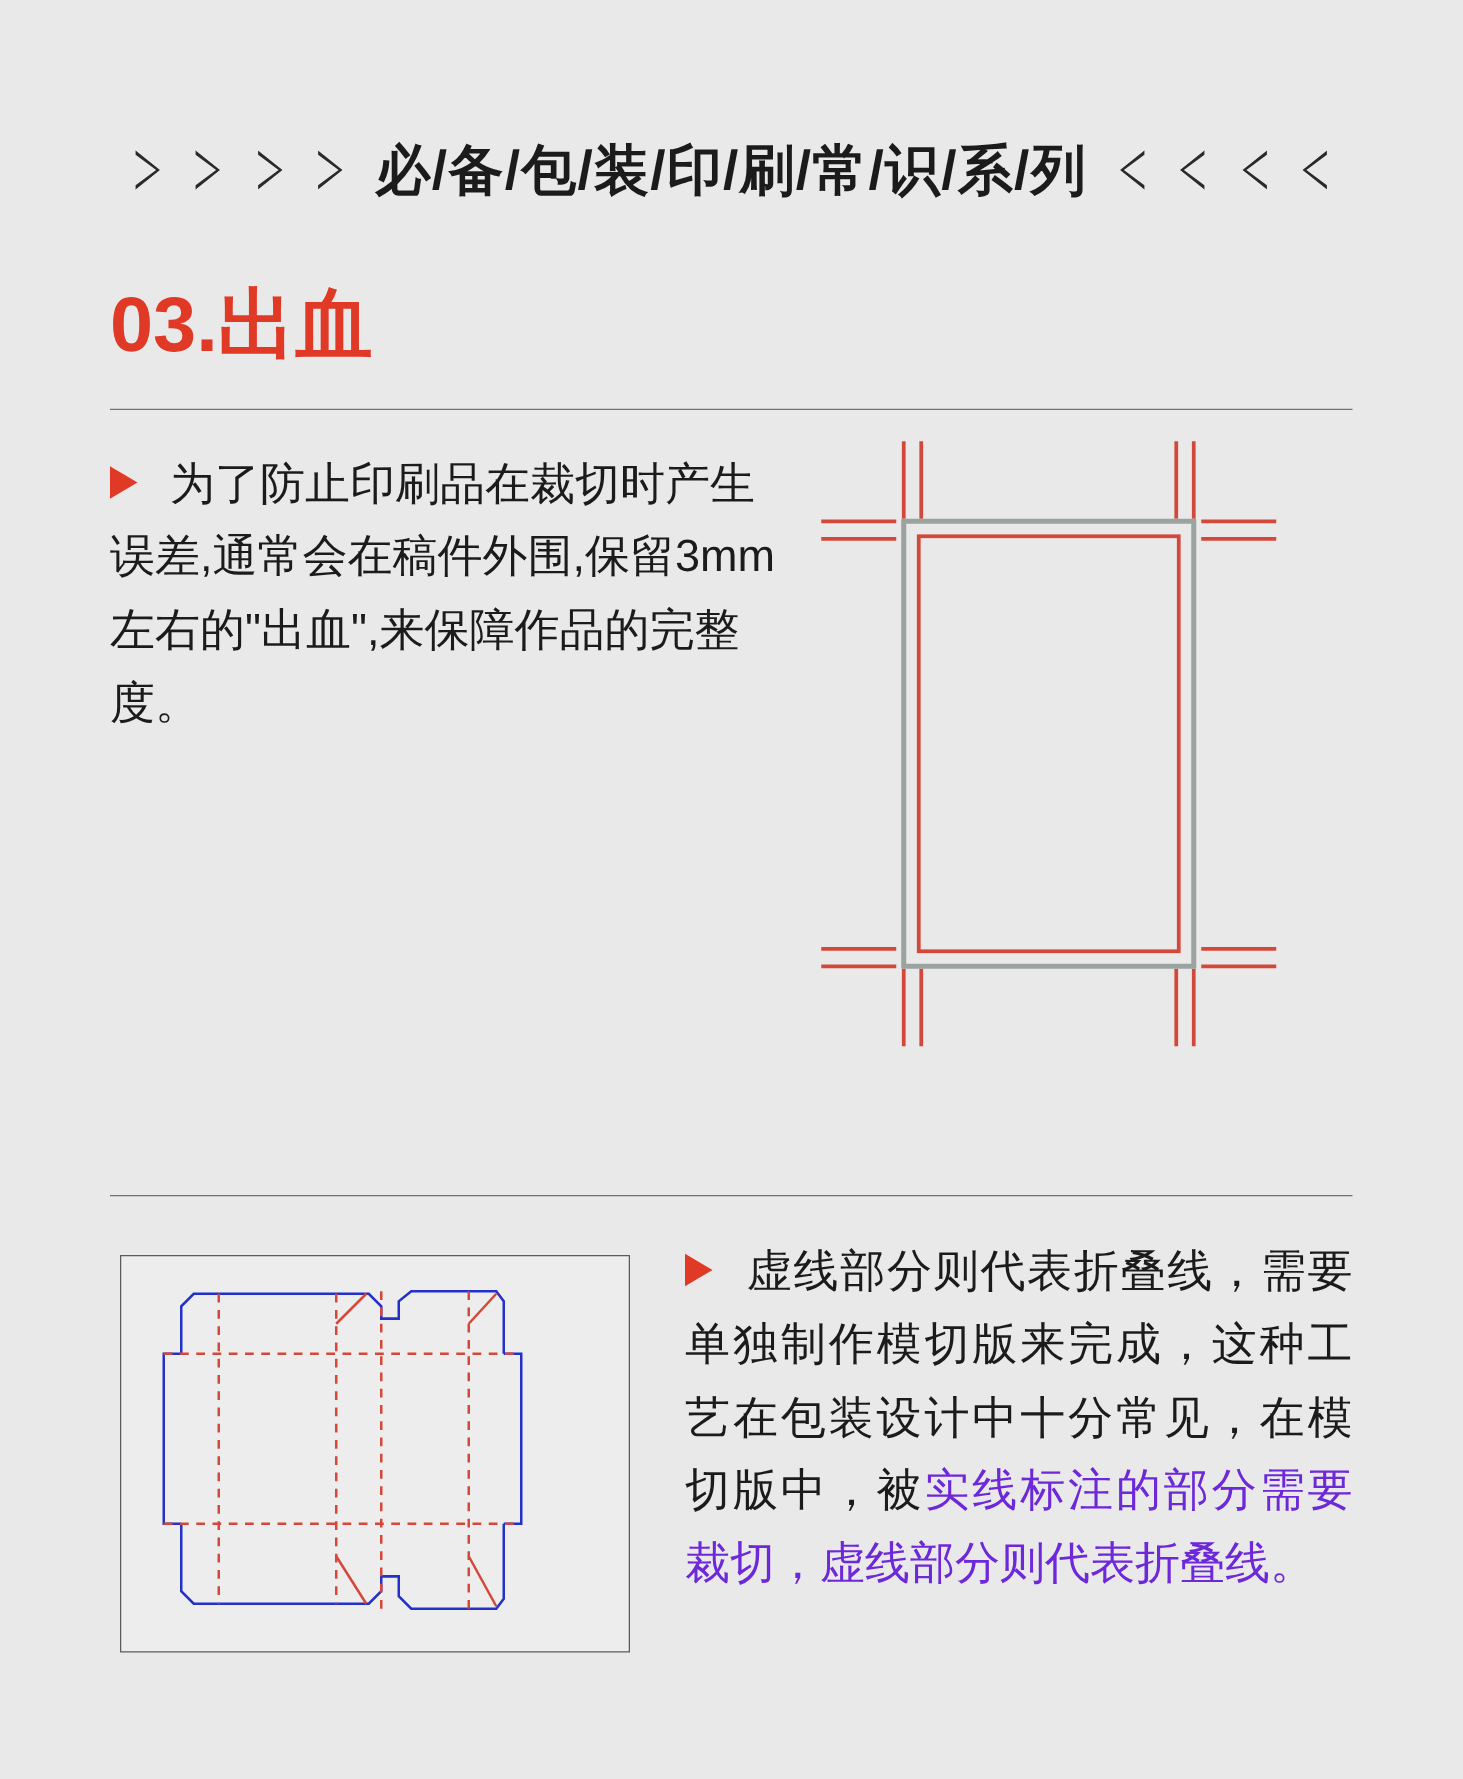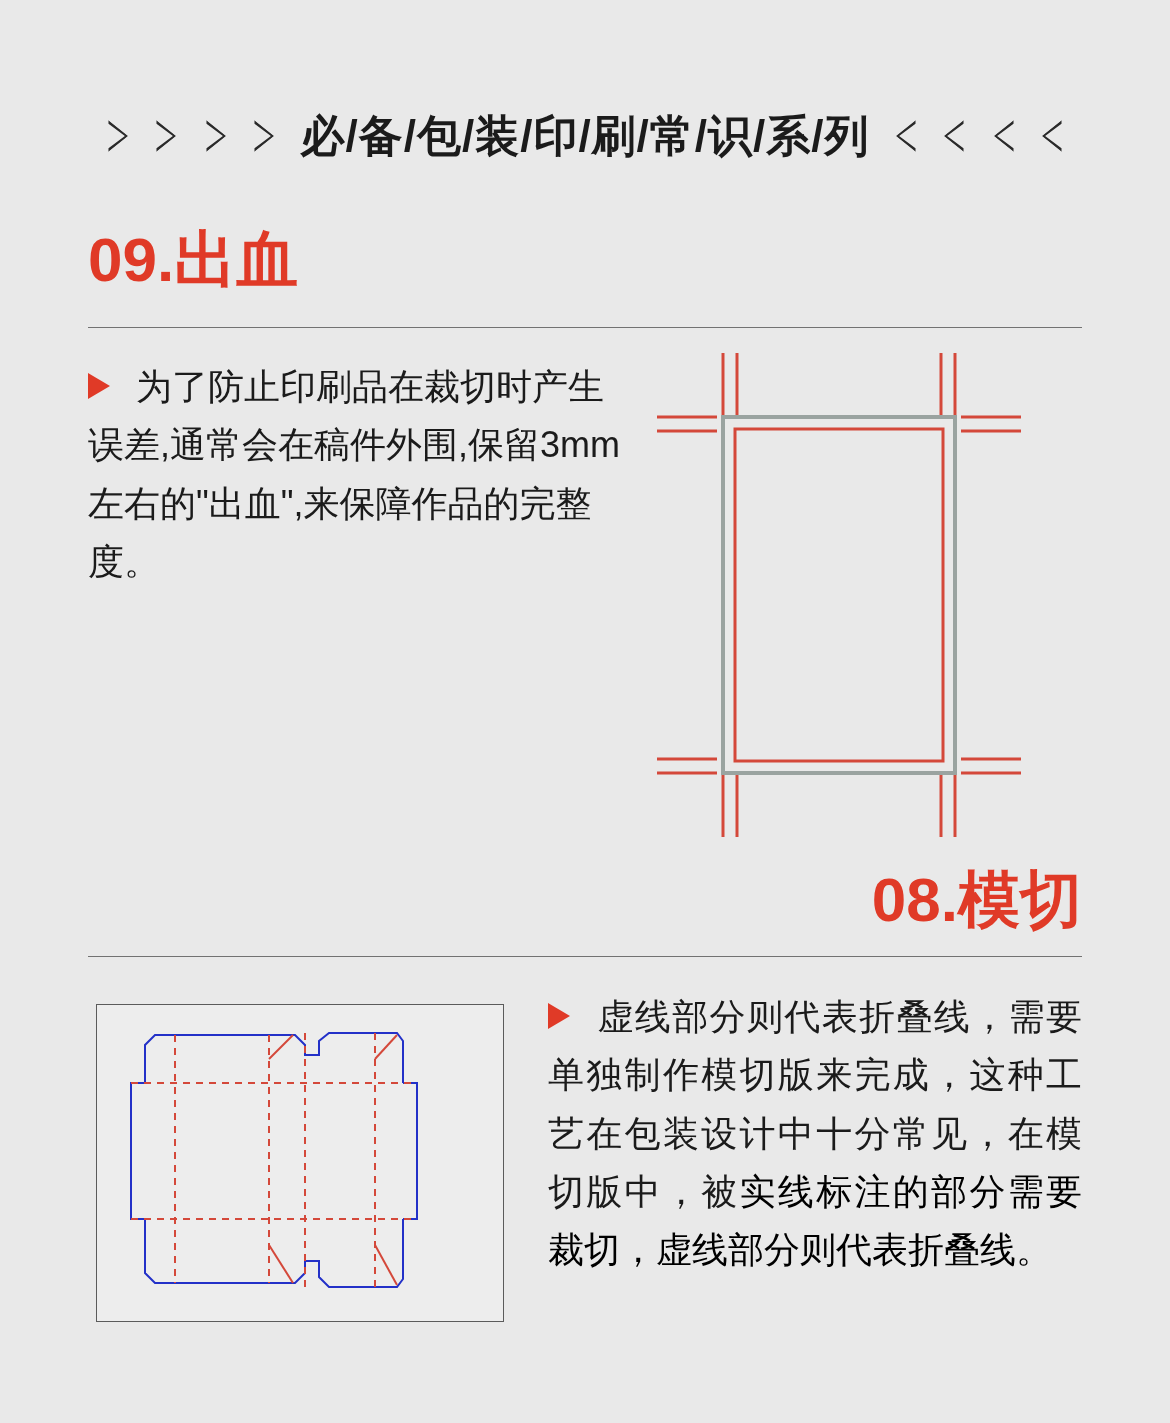--- a/index.html
+++ b/index.html
@@ -157,21 +157,21 @@
     text-align: right;
   }
   .sec08-text {
     position: absolute;
     left: 548px;
     top: 988px;
     width: 534px;
     text-align: justify;
   }
   .sec08-text .hl {
-    color: #000000;
+    color: #6d28d9;
   }
   .dieline-box {
     position: absolute;
     left: 96px;
     top: 1004px;
     width: 406px;
     height: 316px;
     background: #ededed;
     border: 1px solid #5b5b5b;
   }
@@ -194,21 +194,21 @@
     <div class="tri-group">
       <span class="tri tri-left"></span>
       <span class="tri tri-left" style="margin-left:2px;"></span>
     </div>
     <div class="tri-group" style="margin-left:30px;">
       <span class="tri tri-left"></span>
       <span class="tri tri-left" style="margin-left:2px;"></span>
     </div>
   </div>
 
-  <div class="sec07-title">09.出血</div>
+  <div class="sec07-title">03.出血</div>
   <div class="rule rule07"></div>
 
   <div class="sec07-text body-text">
     <span class="arrow-marker"></span><span>为了防止印刷品在裁切时产生误差,通常会在稿件外围,保留3mm左右的"出血",来保障作品的完整度。</span>
   </div>
 
   <div class="bleed-diagram">
     <svg width="390" height="500" viewBox="0 0 390 500" xmlns="http://www.w3.org/2000/svg">
 
       <g stroke="#d4483a" stroke-width="3" fill="none">
@@ -237,21 +237,20 @@
         <line x1="316" y1="414" x2="376" y2="414"></line>
         <line x1="316" y1="428" x2="376" y2="428"></line>
       </g>
 
       <rect x="78" y="72" width="232" height="356" fill="none" stroke="#9aa3a0" stroke-width="4"></rect>
 
       <rect x="90" y="84" width="208" height="332" fill="none" stroke="#d4483a" stroke-width="3"></rect>
     </svg>
   </div>
 
-  <div class="sec08-title">08.模切</div>
   <div class="rule rule08"></div>
 
   <div class="sec08-text body-text">
     <span class="arrow-marker"></span><span>虚线部分则代表折叠线，需要单独制作模切版来完成，这种工艺在包装设计中十分常见，在模切版中，被</span><span class="hl">实线标注的部分需要裁切，虚线部分则代表折叠线。</span>
   </div>
 
   <div class="dieline-box">
     <svg width="404" height="314" viewBox="0 0 404 314" xmlns="http://www.w3.org/2000/svg">
 
       <g stroke="#2331c8" stroke-width="2" fill="none">

